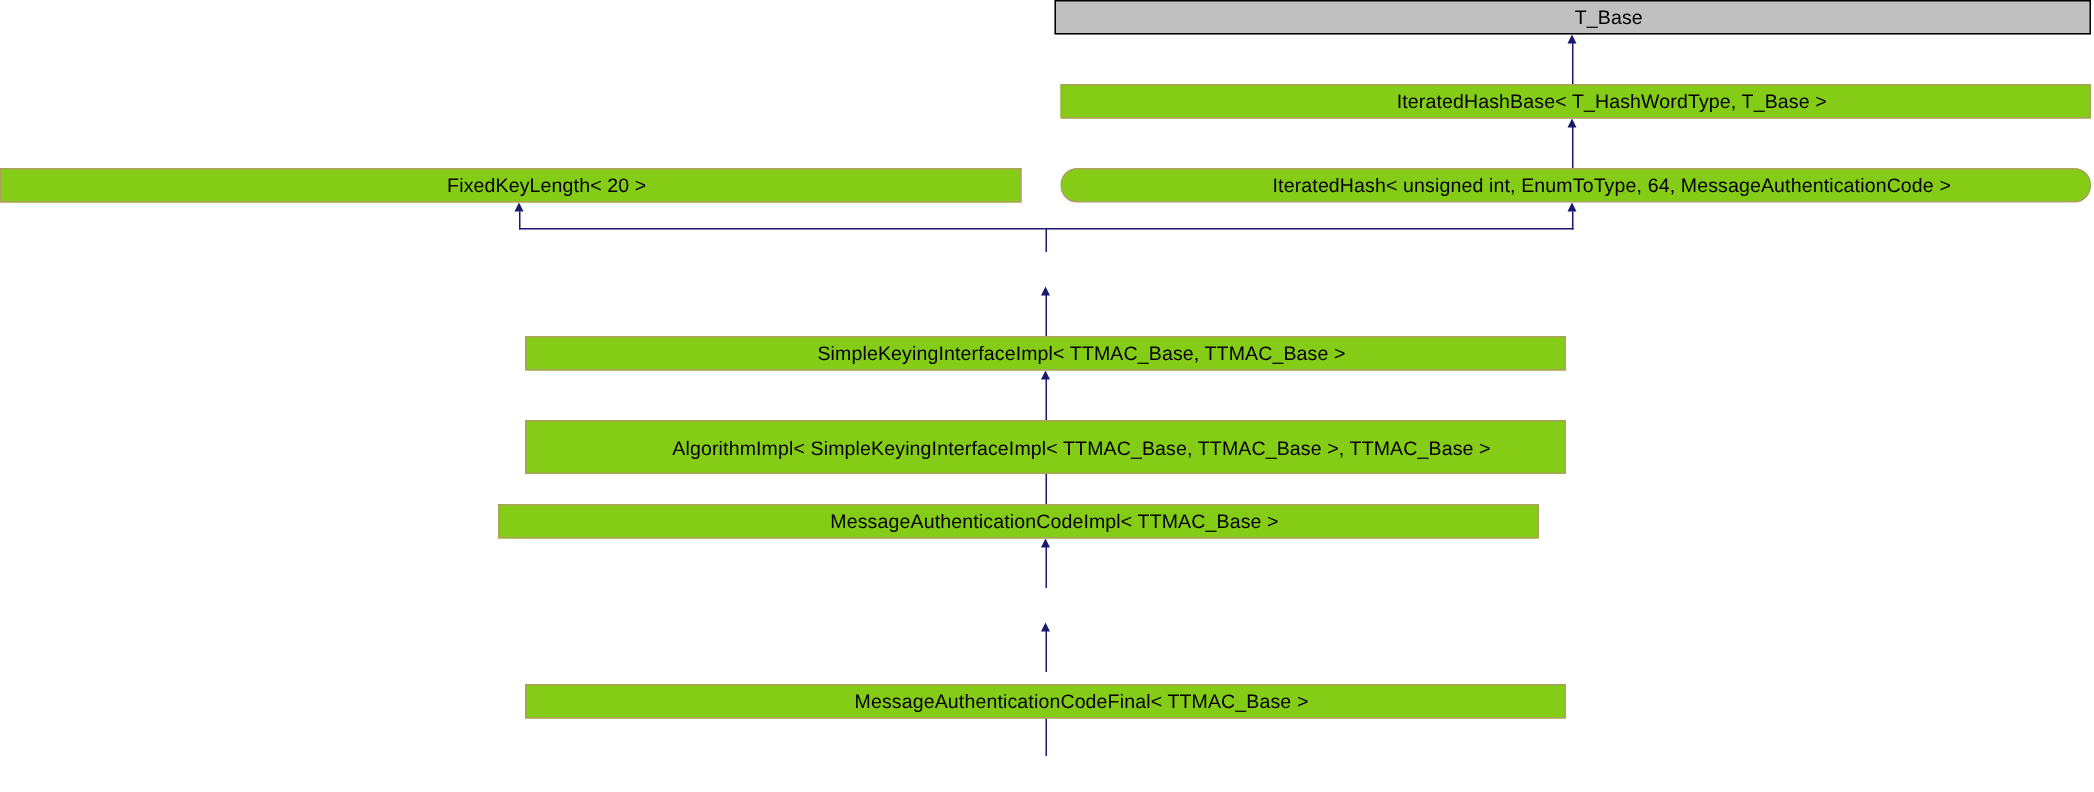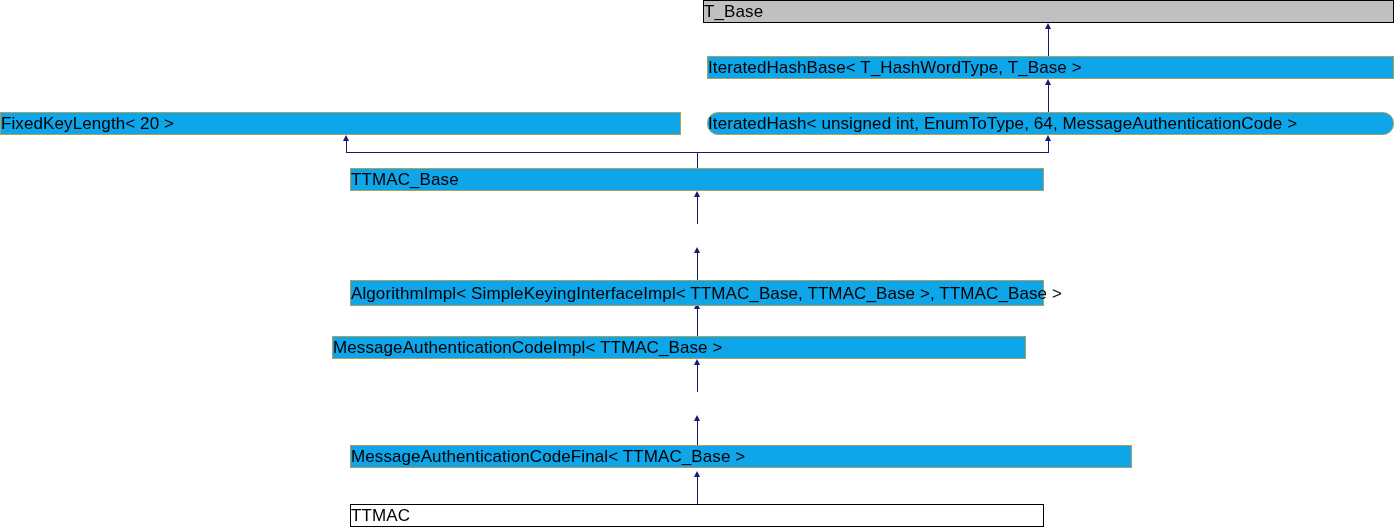--- a/index.html
+++ b/index.html
@@ -13,28 +13,30 @@
     height: 528px;
     background: #ffffff;
     font-family: "Liberation Sans", sans-serif;
     overflow: hidden;
   }
   .node {
     position: absolute;
     box-sizing: border-box;
     display: flex;
     align-items: center;
-    font-size: 17px;
+    justify-content: center;
+    font-size: 13px;
     line-height: 1;
     color: #000000;
     white-space: nowrap;
     letter-spacing: 0.1px;
+    padding-left: 48px;
   }
   .node.yellow {
-    background: #0ea5e9;
+    background: #84cc16;
     border: 1px solid #a9a15c;
   }
   .node.gray {
     background: #c0c0c0;
     border: 1px solid #000000;
   }
   .node.white {
     background: #ffffff;
     border: 1px solid #000000;
   }
@@ -101,35 +103,32 @@
   </div>
 
   <div class="node yellow" style="left:0px; top:112px; width:681px; height:23px;">
     <span>FixedKeyLength&lt; 20 &gt;</span>
   </div>
 
   <div class="node yellow" style="left:707px; top:112px; width:687px; height:23px;border-radius:11px;">
     <span>IteratedHash&lt; unsigned int, EnumToType, 64, MessageAuthenticationCode &gt;</span>
   </div>
 
-  <div class="node yellow" style="left:350px; top:168px; width:694px; height:23px;">
-    <span>TTMAC_Base</span>
+
+  <div class="node yellow" style="left:350px; top:224px; width:694px; height:23px;">
+    <span>SimpleKeyingInterfaceImpl&lt; TTMAC_Base, TTMAC_Base &gt;</span>
   </div>
 
-
-  <div class="node yellow" style="left:350px; top:280px; width:694px; height:26px;">
+  <div class="node yellow" style="left:350px; top:280px; width:694px; height:36px;">
     <span>AlgorithmImpl&lt; SimpleKeyingInterfaceImpl&lt; TTMAC_Base, TTMAC_Base &gt;, TTMAC_Base &gt;</span>
   </div>
 
   <div class="node yellow" style="left:332px; top:336px; width:694px; height:23px;">
     <span>MessageAuthenticationCodeImpl&lt; TTMAC_Base &gt;</span>
   </div>
 
 
-  <div class="node yellow" style="left:350px; top:445px; width:782px; height:23px;">
+  <div class="node yellow" style="left:350px; top:456px; width:694px; height:23px;">
     <span>MessageAuthenticationCodeFinal&lt; TTMAC_Base &gt;</span>
   </div>
 
-  <div class="node white" style="left:350px; top:504px; width:694px; height:23px;">
-    <span>TTMAC</span>
-  </div>
 
 </div>
 
 </body></html>

